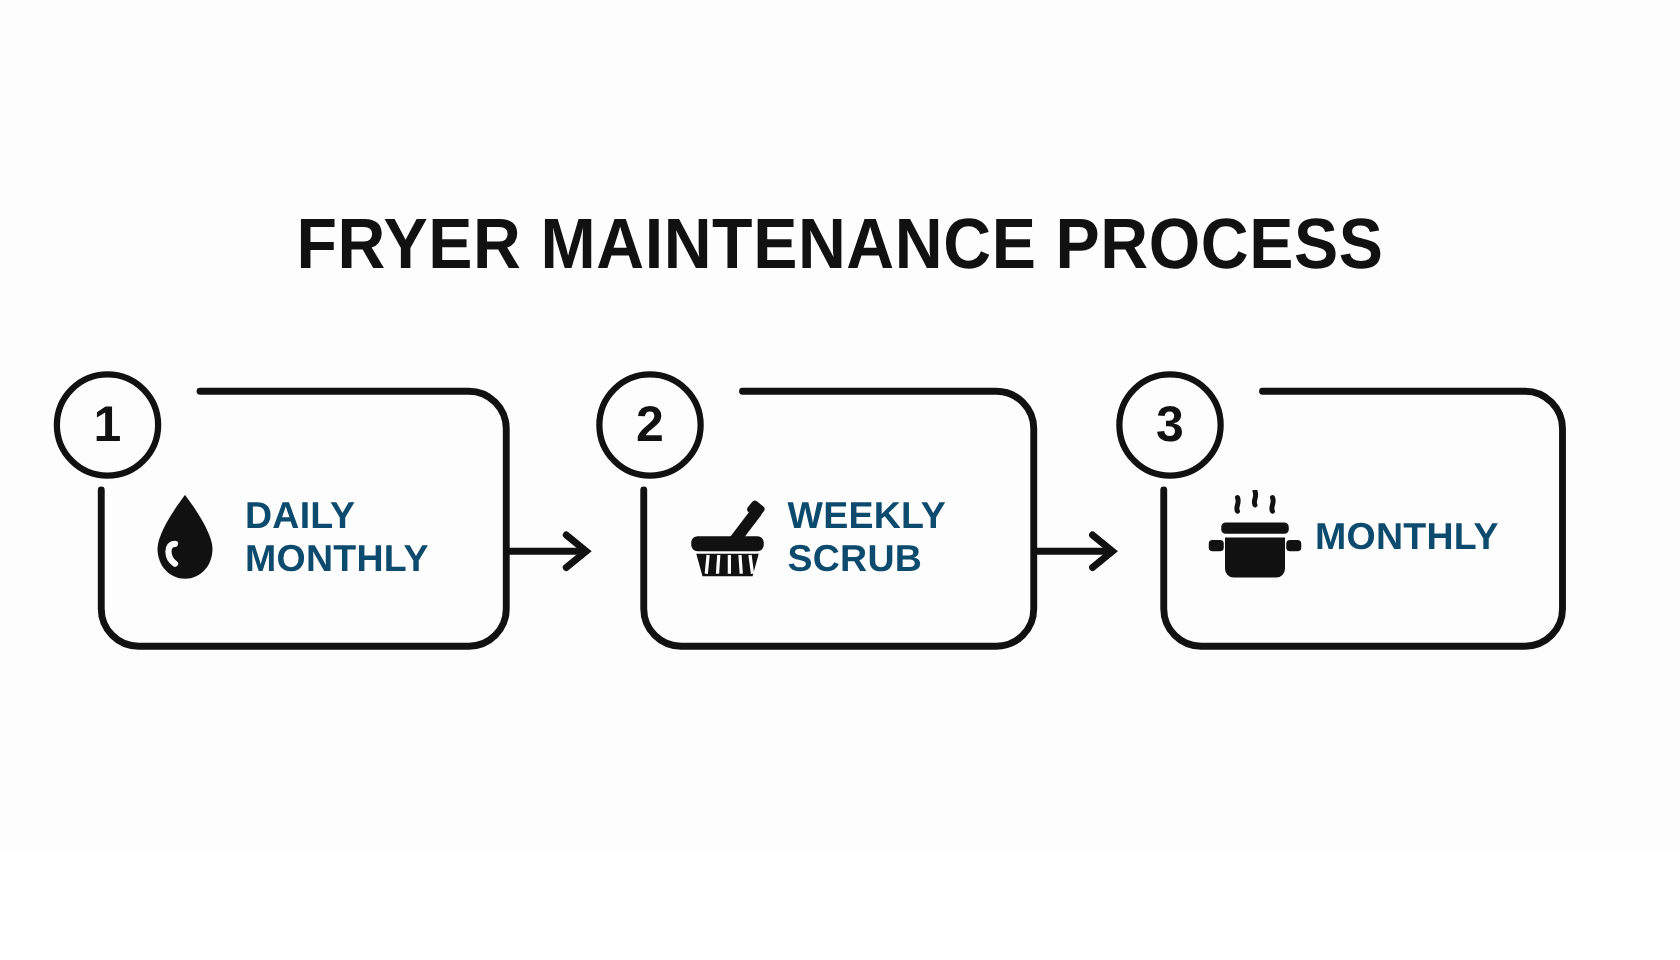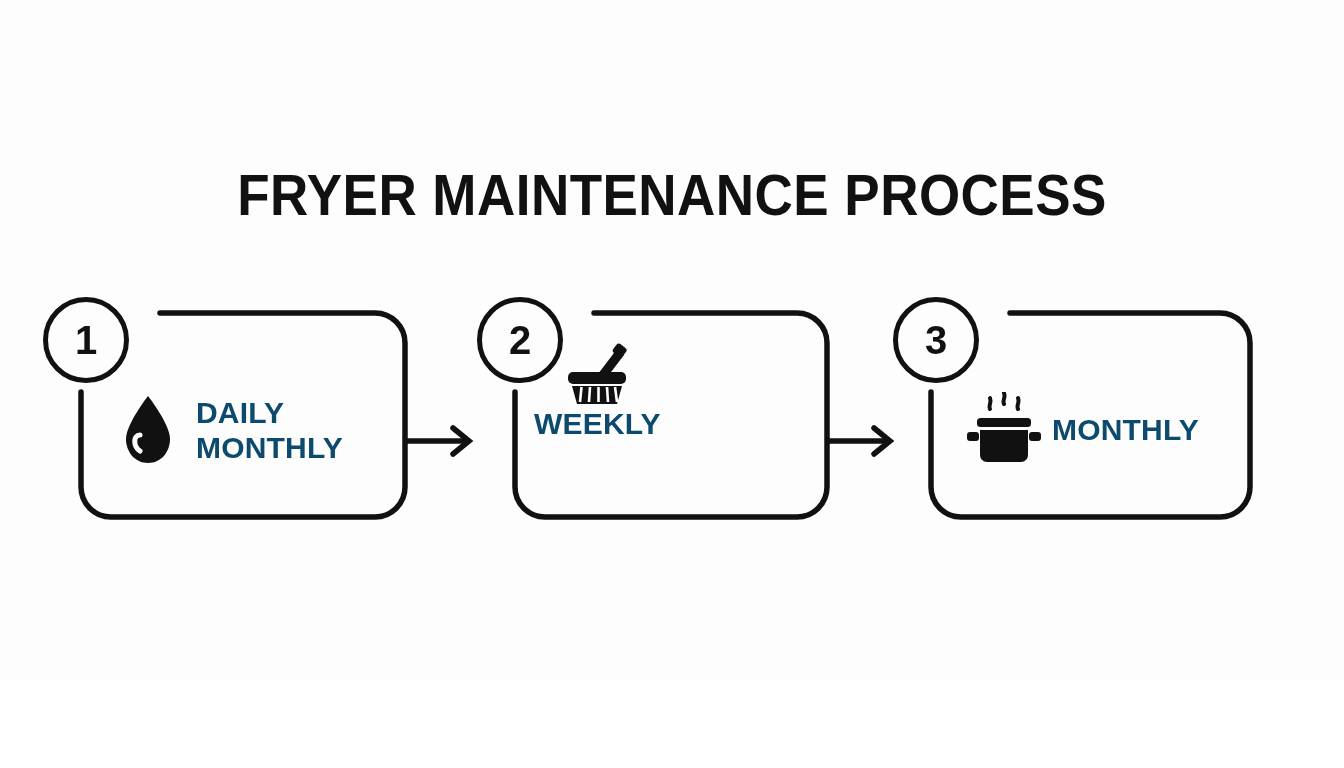--- a/index.html
+++ b/index.html
@@ -155,21 +155,21 @@
     <div class="step" id="step-2" style="left:512px;">
 
       <svg class="card-svg" width="318" height="210" viewBox="0 0 318 210">
         <path d="M 82 3 L 285 3 A 30 30 0 0 1 315 33 L 315 177 A 30 30 0 0 1 285 207 L 33 207 A 30 30 0 0 1 3 177 L 3 82" fill="none" stroke="#111111" stroke-width="5.5" stroke-linecap="round"></path>
       </svg>
 
       <div class="badge" style="left:-35px; top:-13px;">
         <span>2</span>
       </div>
 
-      <div class="card-body" style="left:22px;flex-direction:column;">
+      <div class="card-body" style="left:22px;">
         <div class="icon-slot">
           <svg width="64" height="66" viewBox="0 0 64 66">
 
             <path d="M33 34 L52 9 L59 15 L40 40 Z" fill="#111111"></path>
             <rect x="49" y="5" width="12" height="11" rx="3" transform="rotate(38 55 10)" fill="#111111"></rect>
 
             <rect x="3" y="32" width="58" height="12" rx="5" fill="#111111"></rect>
 
             <path d="M7 46 L57 46 L52 64 L12 64 Z" fill="#111111"></path>
 
@@ -177,20 +177,21 @@
               <line x1="16.5" y1="47" x2="15" y2="62"></line>
               <line x1="25" y1="47" x2="24" y2="62"></line>
               <line x1="33.5" y1="47" x2="33.5" y2="62"></line>
               <line x1="42" y1="47" x2="43" y2="62"></line>
               <line x1="50" y1="47" x2="52" y2="62"></line>
             </g>
           </svg>
         </div>
         <div class="step-label">
           <div>WEEKLY</div>
+          <div>SCRUB</div>
         </div>
       </div>
     </div>
 
     <div class="arrow" style="left:826px;">
       <svg width="72" height="34" viewBox="0 0 72 34">
         <line x1="0" y1="17" x2="60" y2="17" stroke="#111111" stroke-width="5.5" stroke-linecap="butt"></line>
         <polyline points="48,4 64,17 48,30" fill="none" stroke="#111111" stroke-width="5.5" stroke-linecap="round" stroke-linejoin="miter"></polyline>
       </svg>
     </div>

